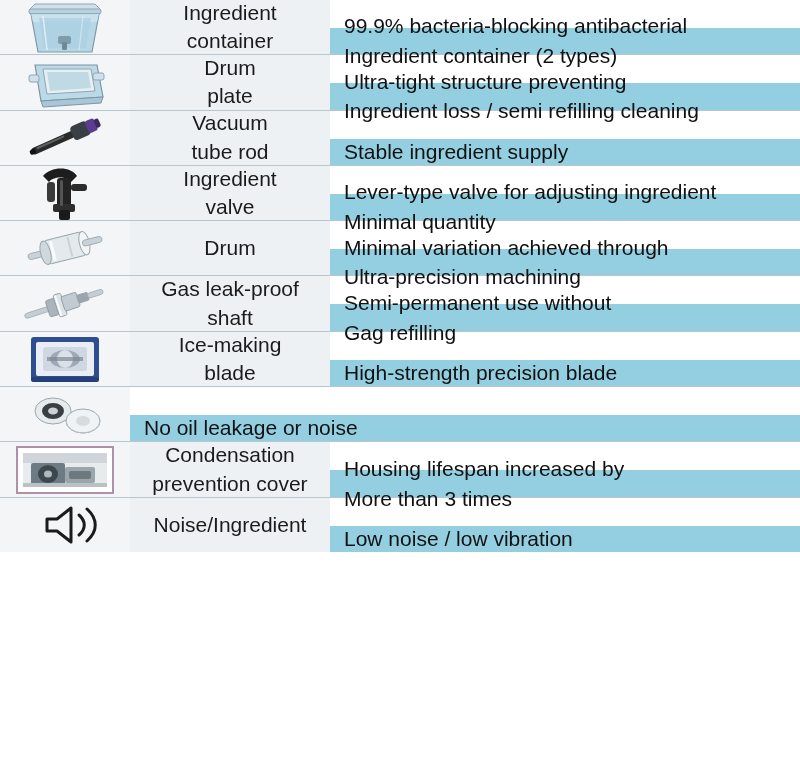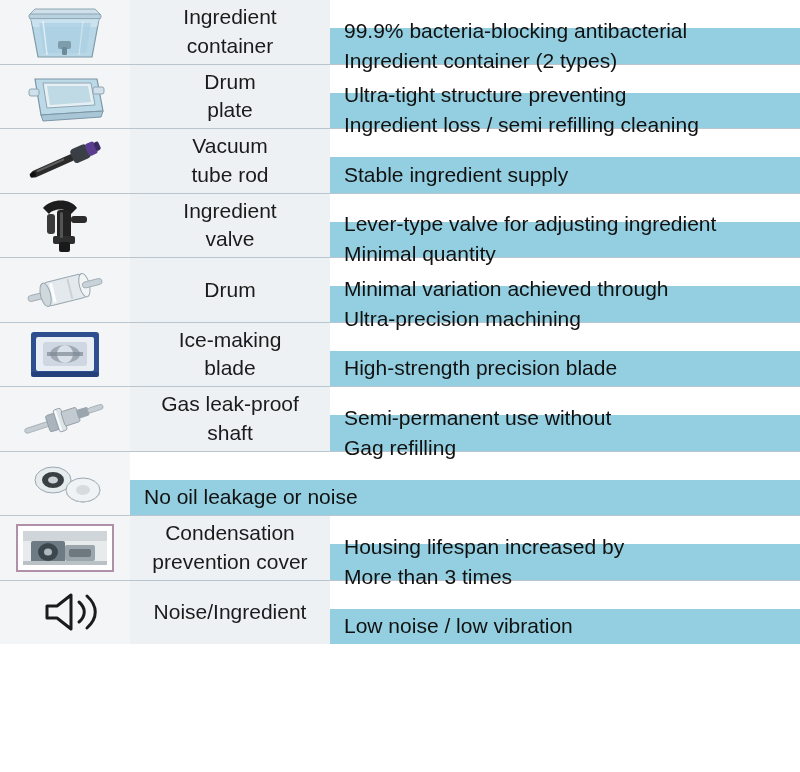--- a/index.html
+++ b/index.html
@@ -9,21 +9,21 @@
     background: #ffffff;
   }
   body {
     width: 800px;
     height: 772px;
     font-family: "Liberation Sans", sans-serif;
     overflow: hidden;
   }
   .spec-table {
     width: 800px;
-    height: 644px;
+    height: 552px;
     display: flex;
     flex-direction: column;
   }
   .spec-row {
     display: flex;
     flex: 1 1 0;
     min-height: 0;
     border-bottom: 1px solid #b9c6cf;
   }
   .spec-row:last-child { border-bottom: none; }
@@ -182,39 +182,20 @@
       </span>
     </div>
     <div class="cell-name">Drum</div>
     <div class="cell-desc">Minimal variation achieved through
 Ultra-precision machining</div>
   </div>
 
   <div class="spec-row">
     <div class="cell-icon">
       <span class="icon-wrap">
-        <svg width="104" height="64" viewBox="0 0 104 64">
-          <rect x="18" y="10" width="68" height="44" rx="3" fill="#2e4e8f"></rect>
-          <rect x="23" y="15" width="58" height="34" rx="2" fill="#e9eef5"></rect>
-          <rect x="30" y="20" width="44" height="24" rx="3" fill="#cfd8e2"></rect>
-          <ellipse cx="52" cy="32" rx="15" ry="9" fill="#9fa9b5"></ellipse>
-          <ellipse cx="52" cy="32" rx="8" ry="9" fill="#d9e0e8"></ellipse>
-          <rect x="34" y="30" width="36" height="4" fill="#7e8994" opacity="0.7"></rect>
-          <rect x="18" y="50" width="68" height="5" rx="2" fill="#24407a"></rect>
-        </svg>
-      </span>
-    </div>
-    <div class="cell-name">Ice-making
-blade</div>
-    <div class="cell-desc">High-strength precision blade</div>
-  </div>
-
-  <div class="spec-row">
-    <div class="cell-icon">
-      <span class="icon-wrap">
         <svg width="104" height="58" viewBox="0 0 104 58">
           <g transform="rotate(-18 52 29)">
             <rect x="10" y="26" width="26" height="5" rx="2.5" fill="#c6ced4" stroke="#9aa7af" stroke-width="0.7"></rect>
             <rect x="34" y="20" width="10" height="17" rx="2" fill="#aab4bc" stroke="#8c979f" stroke-width="0.8"></rect>
             <rect x="43" y="17" width="8" height="23" rx="2" fill="#dde4e8" stroke="#8c979f" stroke-width="0.8"></rect>
             <rect x="50" y="21" width="16" height="15" rx="2" fill="#c2cbd2" stroke="#8c979f" stroke-width="0.8"></rect>
             <rect x="65" y="24" width="12" height="9" rx="2" fill="#9aa5ad"></rect>
             <rect x="76" y="26" width="16" height="5" rx="2.5" fill="#c6ced4" stroke="#9aa7af" stroke-width="0.7"></rect>
             <rect x="44" y="18" width="2" height="21" fill="#ffffff" opacity="0.8"></rect>
           </g>
@@ -223,20 +204,39 @@
     </div>
     <div class="cell-name">Gas leak-proof
 shaft</div>
     <div class="cell-desc">Semi-permanent use without
 Gag refilling</div>
   </div>
 
   <div class="spec-row">
     <div class="cell-icon">
       <span class="icon-wrap">
+        <svg width="104" height="64" viewBox="0 0 104 64">
+          <rect x="18" y="10" width="68" height="44" rx="3" fill="#2e4e8f"></rect>
+          <rect x="23" y="15" width="58" height="34" rx="2" fill="#e9eef5"></rect>
+          <rect x="30" y="20" width="44" height="24" rx="3" fill="#cfd8e2"></rect>
+          <ellipse cx="52" cy="32" rx="15" ry="9" fill="#9fa9b5"></ellipse>
+          <ellipse cx="52" cy="32" rx="8" ry="9" fill="#d9e0e8"></ellipse>
+          <rect x="34" y="30" width="36" height="4" fill="#7e8994" opacity="0.7"></rect>
+          <rect x="18" y="50" width="68" height="5" rx="2" fill="#24407a"></rect>
+        </svg>
+      </span>
+    </div>
+    <div class="cell-name">Ice-making
+blade</div>
+    <div class="cell-desc">High-strength precision blade</div>
+  </div>
+
+  <div class="spec-row">
+    <div class="cell-icon">
+      <span class="icon-wrap">
         <svg width="104" height="58" viewBox="0 0 104 58">
           <ellipse cx="40" cy="26" rx="18" ry="13" fill="#e6ebee" stroke="#9aa7af" stroke-width="1"></ellipse>
           <ellipse cx="40" cy="26" rx="11" ry="8" fill="#3a3f44"></ellipse>
           <ellipse cx="40" cy="26" rx="5" ry="3.5" fill="#c9d1d6"></ellipse>
           <ellipse cx="70" cy="36" rx="17" ry="12" fill="#f0f3f5" stroke="#9aa7af" stroke-width="1"></ellipse>
           <ellipse cx="70" cy="36" rx="7" ry="5" fill="#d5dbdf"></ellipse>
           <path d="M53 36 A17 12 0 0 0 87 36" fill="none" stroke="#b5bfc5" stroke-width="1"></path>
         </svg>
       </span>
     </div>

